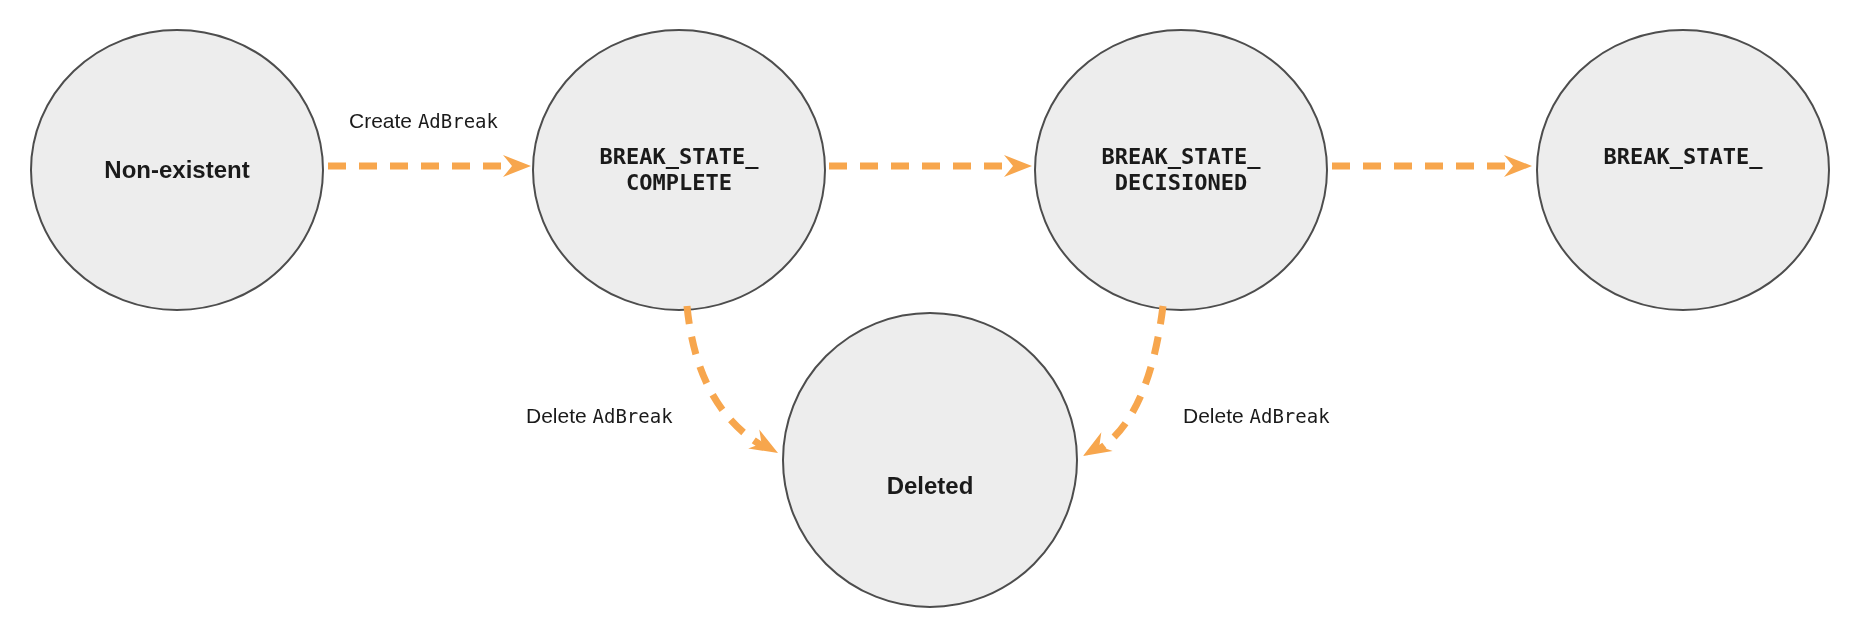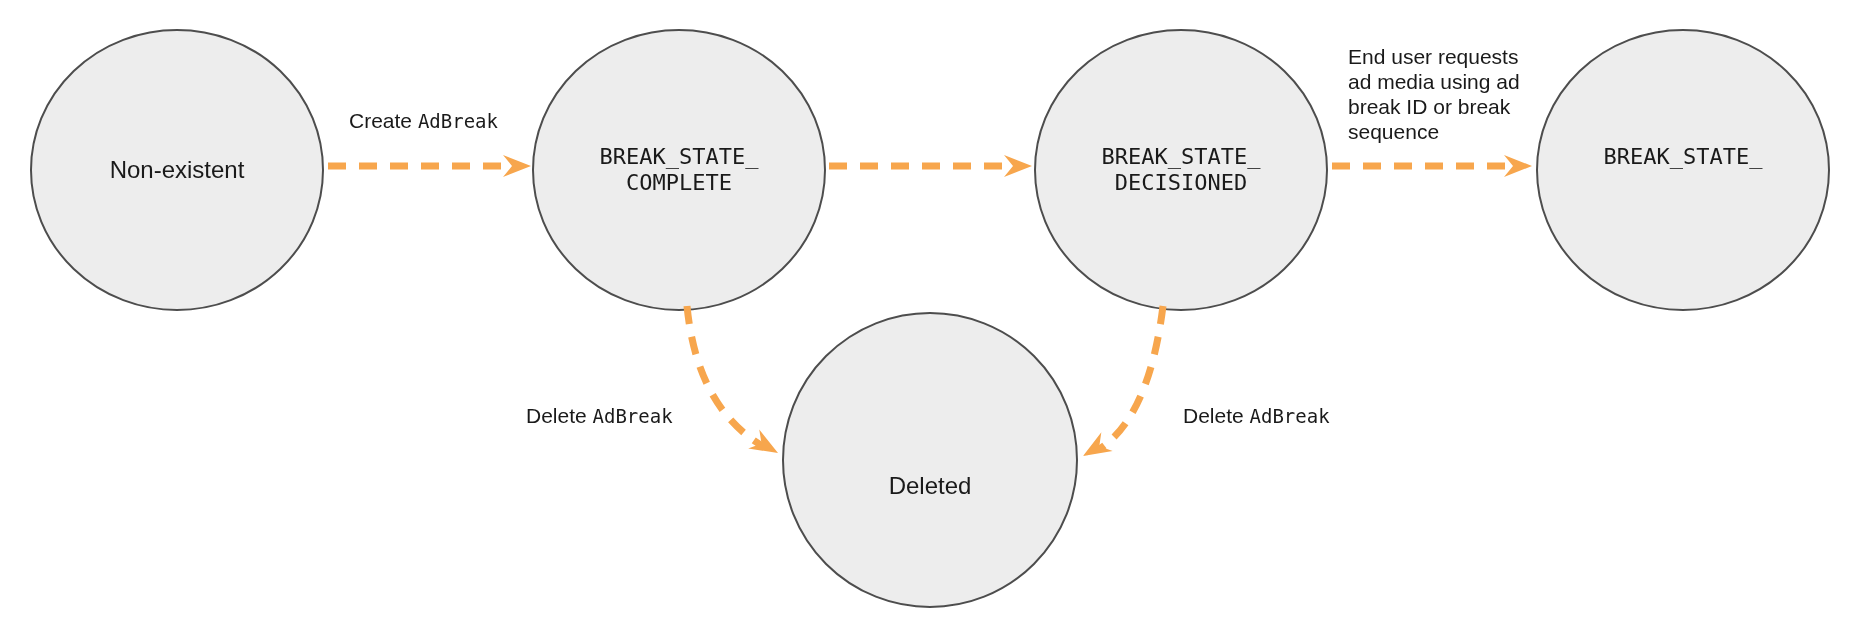--- a/index.html
+++ b/index.html
@@ -18,21 +18,21 @@
     color:var(--ink);
   }
   .stage svg{position:absolute;left:0;top:0;}
   .node{fill:var(--node-fill);stroke:var(--node-border);stroke-width:2;}
   .dash{stroke:var(--arrow);stroke-width:7;fill:none;stroke-dasharray:18 13;stroke-linecap:butt;}
   .head{fill:var(--arrow);stroke:none;}
   .lbl{position:absolute;white-space:nowrap;font-size:21px;line-height:25px;color:var(--ink);}
   .lbl .code{font-family:"DejaVu Sans Mono", monospace;font-size:19px;}
   .node-label{
     position:absolute;text-align:center;
-    font-weight:normal;font-size:24px;line-height:28px;color:var(--ink);
+    font-weight:bold;font-size:24px;line-height:28px;color:var(--ink);
   }
   .node-label.mono{
     font-family:"DejaVu Sans Mono", monospace;
     font-size:22px;line-height:26px;letter-spacing:0;
   }
 </style>
 </head>
 <body>
 
 <div class="stage">
@@ -77,26 +77,20 @@
     <div>BREAK_STATE_</div>
   </div>
 
   <div class="node-label" style="left:784px;top:472px;width:292px;">Deleted</div>
 
   <div class="lbl" style="left:349px;top:108px;text-align:center;">
     <span>Create </span><span class="code">AdBreak</span>
   </div>
 
 
-  <div class="lbl" style="left:1348px;top:44px;">
-    <div>End user requests</div>
-    <div>ad media using ad</div>
-    <div>break ID or break</div>
-    <div>sequence</div>
-  </div>
 
   <div class="lbl" style="left:526px;top:403px;">
     <span>Delete </span><span class="code">AdBreak</span>
   </div>
 
   <div class="lbl" style="left:1183px;top:403px;">
     <span>Delete </span><span class="code">AdBreak</span>
   </div>
 
 </div>

